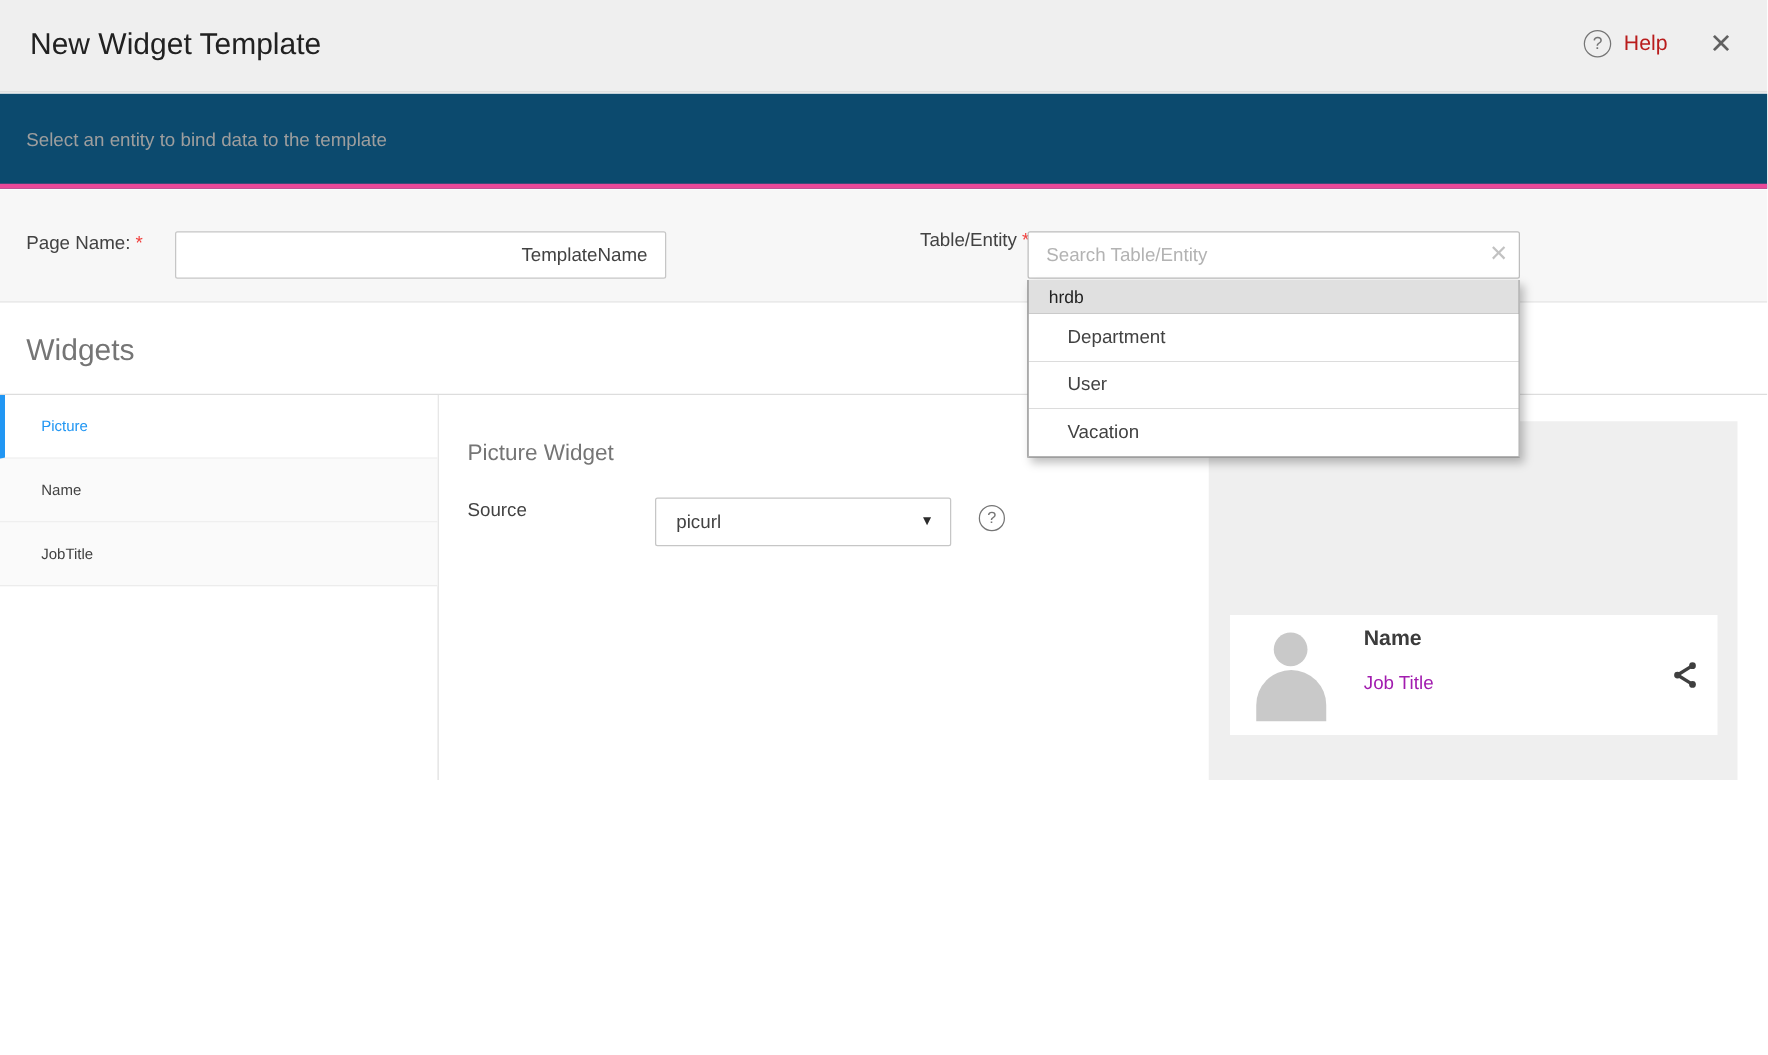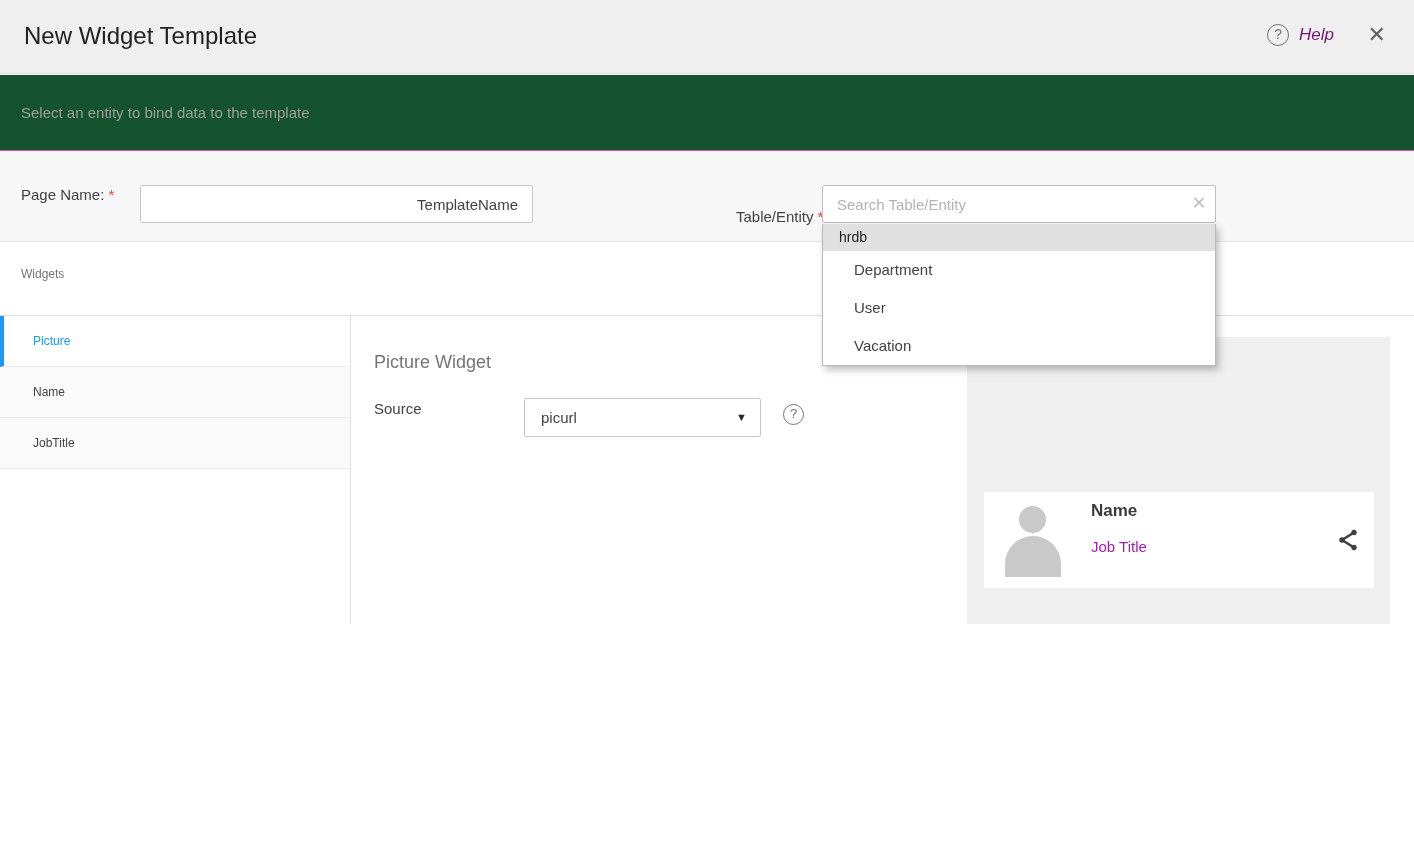--- a/index.html
+++ b/index.html
@@ -15,29 +15,29 @@
     background:#efefef; border-bottom:1px solid #dcdcdc;
   }
   .header-title {
     position:absolute; left:24px; top:22px; font-size:24px; color:#212121;
   }
   .help-group { position:absolute; right:80px; top:24px; display:flex; align-items:center; gap:10px; cursor:pointer; }
   .qmark {
     width:22px; height:22px; border:1.5px solid #757575; border-radius:50%;
     color:#757575; font-size:14px; line-height:19px; text-align:center; display:inline-block;
   }
-  .help-label { font-size:17px; color:#701a75;font-style:italic; }
+  .help-label { font-size:17px; color:#b91c1c; }
   .close-x {
     position:absolute; right:28px; top:22px; font-size:22px; color:#616161;
     line-height:26px; cursor:pointer; font-weight:300;
   }
   
   .subtitle-band {
     position:absolute; left:0; top:75px; width:1414px; height:76px;
-    background:#14532d; border-bottom:1px solid #ec4899;
+    background:#0c4a6e; border-bottom:4px solid #ec4899;
   }
   .subtitle-text { position:absolute; left:21px; top:29px; font-size:15px; color:#9e9e9e; }
   
   .form-band {
     position:absolute; left:0; top:152px; width:1414px; height:90px;
     background:#f7f7f7; border-bottom:1px solid #e6e6e6;
   }
   .field-label { position:absolute; font-size:15px; color:#424242; top:34px; }
   .req { color:#f0413e; margin-left:4px; }
   .text-input {
@@ -61,21 +61,21 @@
   .dd-group {
     height:27px; background:#e0e0e0; font-size:14px; font-weight:500; color:#212121;
     line-height:27px; padding-left:16px;
   }
   .dd-item {
     height:38px; line-height:38px; padding-left:31px; font-size:15px; color:#424242;
     cursor:pointer; background:#fff;
   }
   .dd-item.selected { background:#3578b4; color:#ffffff; }
   
-  .widgets-title { position:absolute; left:21px; top:267px; font-size:12px; color:#757575; }
+  .widgets-title { position:absolute; left:21px; top:267px; font-size:24px; color:#757575; }
   .widget-area {
     position:absolute; left:0; top:315px; width:1414px; height:427px;
     border-top:1px solid #dddddd; border-bottom:2px solid #d6d6d6; background:#fff;
   }
   .sidebar {
     position:absolute; left:0; top:0; width:351px; height:425px;
     border-right:1px solid #e0e0e0; background:#ffffff;
   }
   .side-item {
     height:51px; line-height:50px; padding-left:33px; font-size:12px; color:#424242;
@@ -141,21 +141,21 @@
   </div>
 
   <div class="subtitle-band">
     <div class="subtitle-text">Select an entity to bind data to the template</div>
   </div>
 
   <div class="form-band">
     <div class="field-label" style="left:21px;"><span>Page Name:</span><span class="req">*</span></div>
   </div>
   <input class="text-input" id="page-name-input" type="text" style="position: absolute; top: 185px;" value="TemplateName">
-  <div class="field-label" style="position:absolute; left:736px; top:208px;text-align:right;"><span>Table/Entity</span><span class="req">*</span></div>
+  <div class="field-label" style="position:absolute; left:736px; top:184px;text-align:right;"><span>Table/Entity</span><span class="req">*</span></div>
   <input class="text-input" id="search-input" type="text" style="position: absolute; top: 185px;" placeholder="Search Table/Entity">
   <div class="clear-x" style="top:192px;">✕</div>
 
   <div class="dropdown">
     <div class="dd-group">hrdb</div>
     <div class="dd-item">Department</div>
     <div class="dd-item">User</div>
     <div class="dd-item">Vacation</div>
   </div>
 

